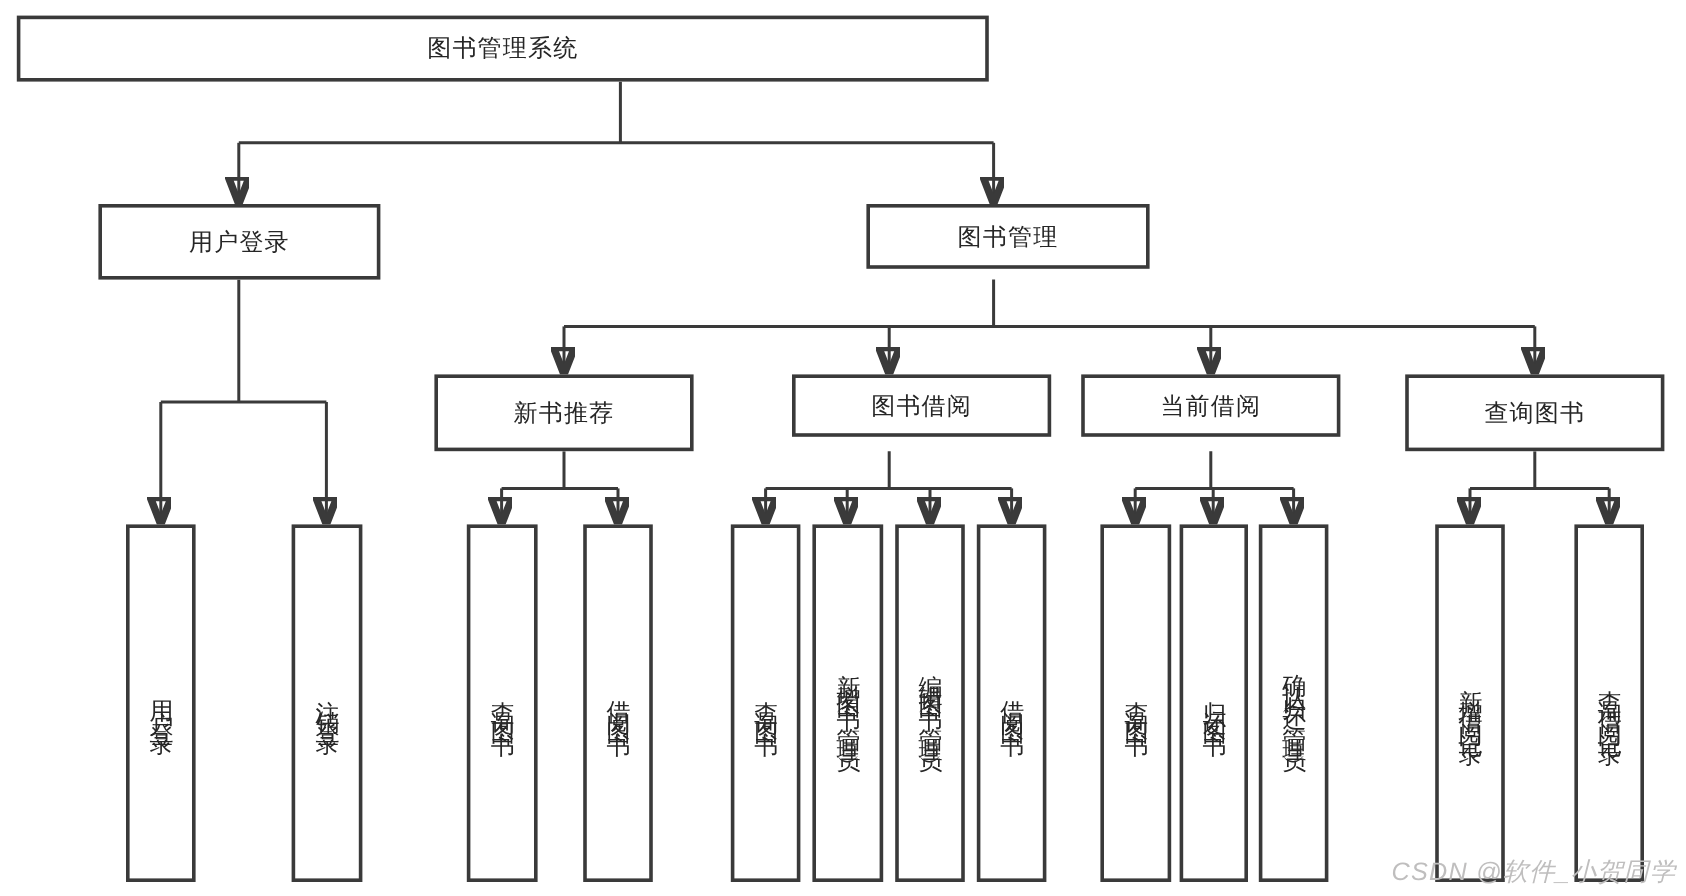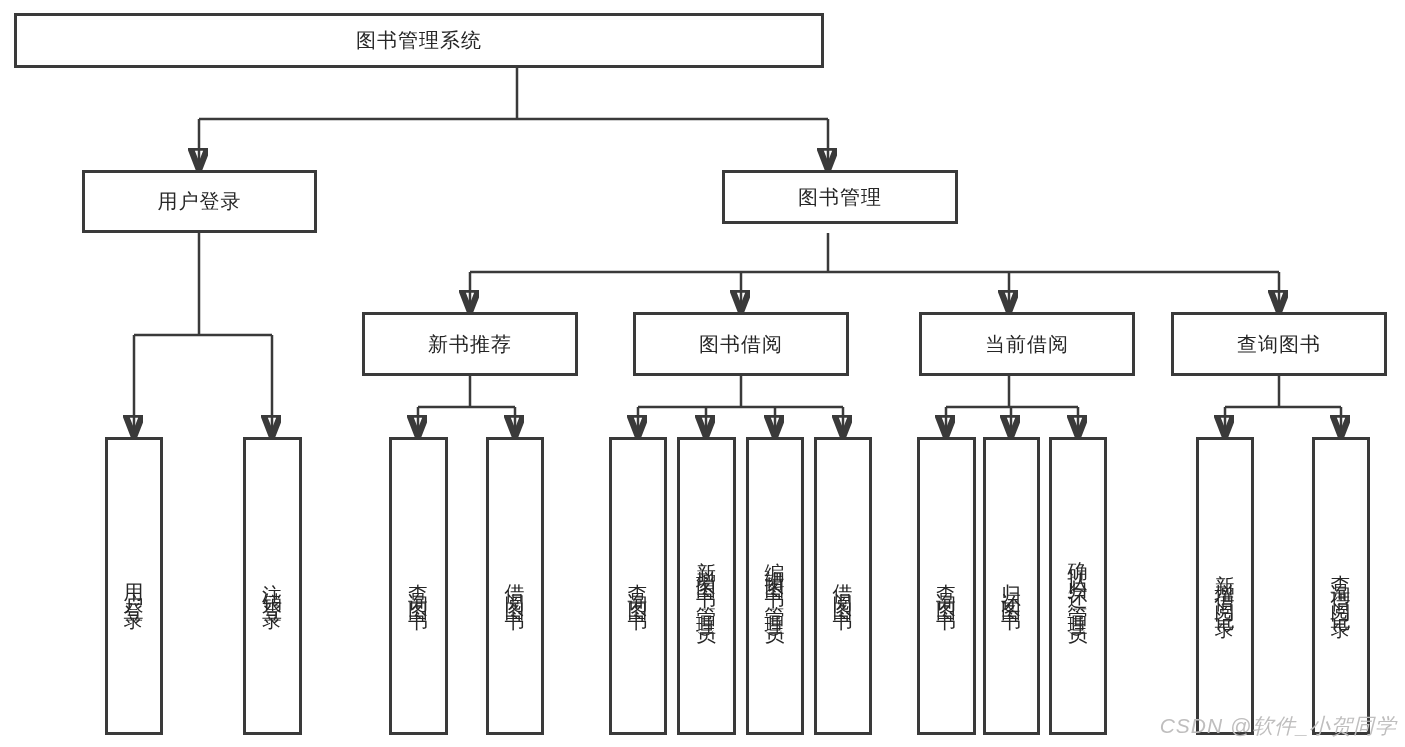--- a/index.html
+++ b/index.html
@@ -114,24 +114,24 @@
   <div class="hbox" style="left:82px;top:170px;width:235px;height:63px;">
     <span>用户登录</span>
   </div>
   <div class="hbox" style="left:722px;top:170px;width:236px;height:54px;font-family:Liberation Mono, monospace;">
     <span>图书管理</span>
   </div>
 
   <div class="hbox" style="left:362px;top:312px;width:216px;height:64px;">
     <span>新书推荐</span>
   </div>
-  <div class="hbox" style="left:633px;top:312px;width:216px;height:64px;">
+  <div class="hbox" style="left:660px;top:312px;width:216px;height:52px;">
     <span>图书借阅</span>
   </div>
-  <div class="hbox" style="left:901px;top:312px;width:216px;height:64px;margin-left:18px;">
+  <div class="hbox" style="left:901px;top:312px;width:216px;height:52px;">
     <span>当前借阅</span>
   </div>
   <div class="hbox" style="left:1171px;top:312px;width:216px;height:64px;">
     <span>查询图书</span>
   </div>
 
   <div class="vbox" style="left:105px;top:437px;width:58px;height:298px;">
     <span>用户登录</span>
   </div>
   <div class="vbox" style="left:243px;top:437px;width:59px;height:298px;">

